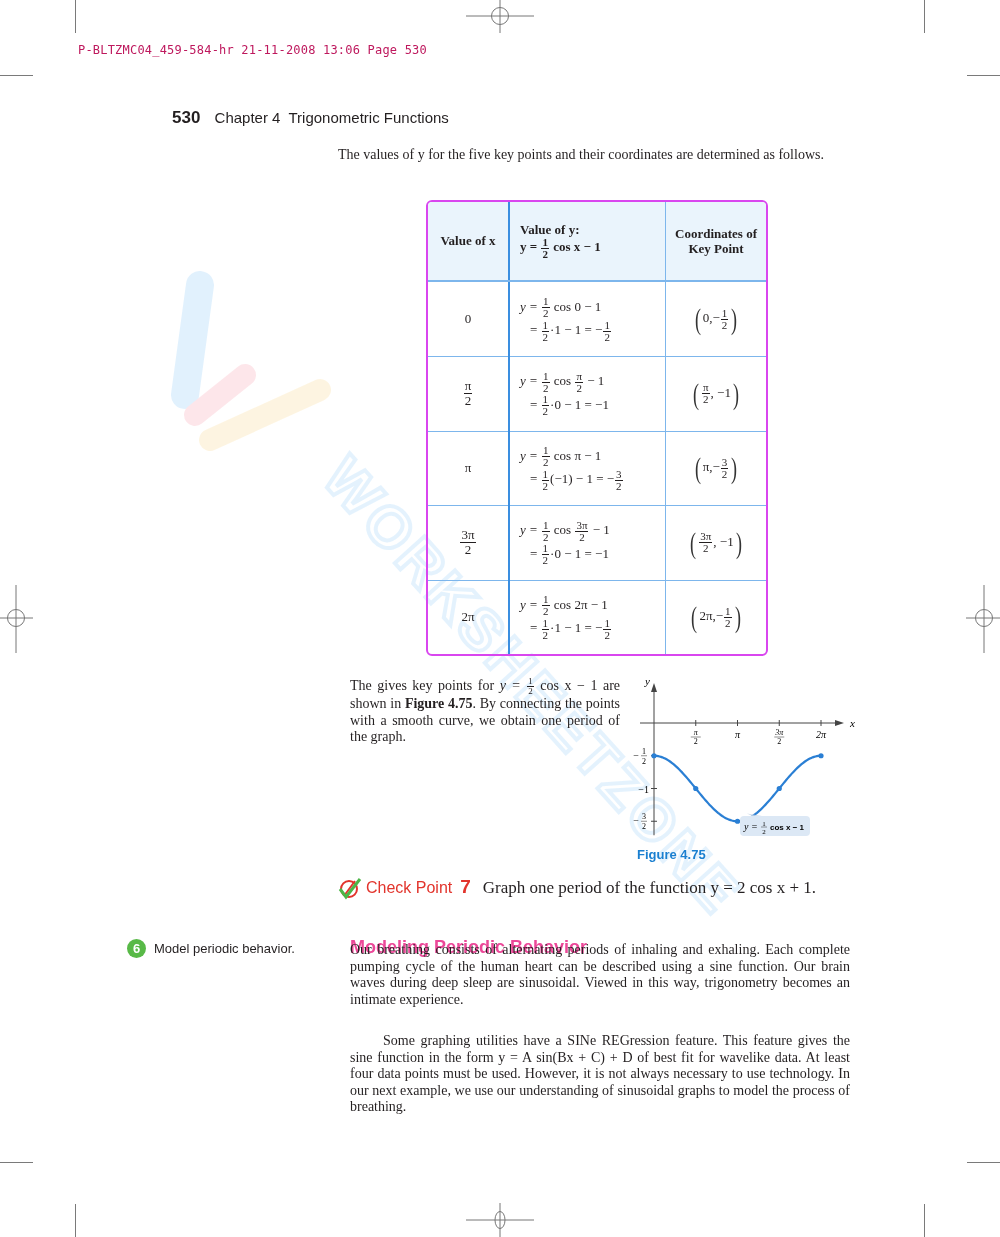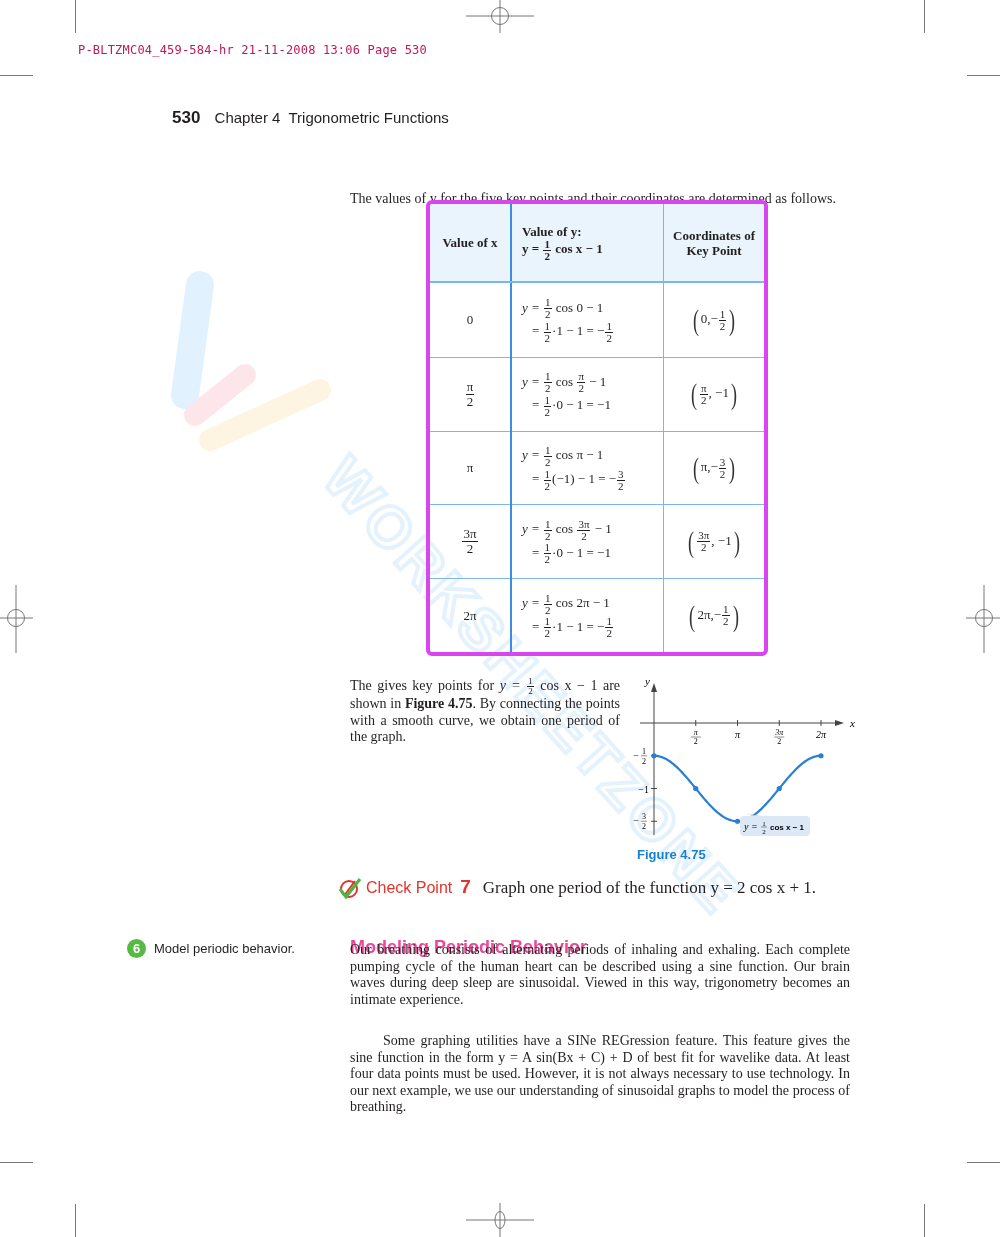--- a/index.html
+++ b/index.html
@@ -12,21 +12,21 @@
   .reg { position:absolute; }
   .slug { left:78px; top:2px; font-size:12px; letter-spacing:0.2px; color:#be185d;margin-top:41px; }
   .runhead { left:124px; top:108px; font-size:15px;margin-left:48px; }
   .runhead .pg { font-weight:bold; font-size:17px; margin-right:10px; }
   .para { font-size:14px; line-height:16.6px; text-align:justify; }
   .frac { display:inline-block; vertical-align:middle; text-align:center; font-size:11px; line-height:11px; margin:0 1px; }
   .frac .n { display:block; border-bottom:1px solid #231f20; padding:0 1px; }
   .frac .d { display:block; }
   .bigp { font-size:30px; font-weight:100; vertical-align:middle; transform:scaleX(0.6); display:inline-block; line-height:30px; color:#333; }
   
-  .tbl { left:426px; top:200px; width:342px; height:456px; border:4px solid #d946ef; border-radius:6px; box-sizing:border-box; overflow:hidden; }
+  .tbl { left:426px; top:200px; width:342px; height:456px; border:2px solid #d946ef; border-radius:6px; box-sizing:border-box; overflow:hidden; }
   .tbl table { border-collapse:collapse; width:100%; height:100%; font-size:13px; }
   .tbl td, .tbl th { border:1px solid #7db6ec; text-align:center; vertical-align:middle; padding:0; }
   .tbl tr:first-child th { border-top:none; }
   .tbl th { background:#eaf4fc; font-weight:bold; height:50px; border-bottom:2px solid #7db6ec; }
   .tbl td:first-child, .tbl th:first-child { border-left:none; }
   .tbl td:last-child, .tbl th:last-child { border-right:none; }
   .tbl tr:last-child td { border-bottom:none; }
   .col1 { width:80px; border-right:2px solid #3a8ee0 !important; }
   .col3 { width:100px; }
   .calc { text-align:left !important; padding-left:10px !important; }
@@ -84,21 +84,21 @@
 </svg>
 
 <div class="abs slug mono">P-BLTZMC04_459-584-hr  21-11-2008  13:06  Page 530</div>
 
 <div class="abs runhead sans">
   <span class="pg">530</span>
   <span>Chapter 4</span>&nbsp;
   <span>Trigonometric Functions</span>
 </div>
 
-<div class="abs para" style="left:350px;top:147px;width:500px;margin-top:44px;">The values of y for the five key points and their coordinates are determined as follows.</div>
+<div class="abs para" style="left:338px;top:147px;width:500px;">The values of y for the five key points and their coordinates are determined as follows.</div>
 
 <div class="abs tbl">
   <table>
     <tbody>
         <tr>
       <th class="col1">Value of x</th>
       <th class="calc" style="text-align:left;padding-left:10px">
         <span style="display:block;line-height:15px">Value of y:</span>
         <span style="display:block;line-height:18px;white-space:nowrap">
           <span>y =</span>

